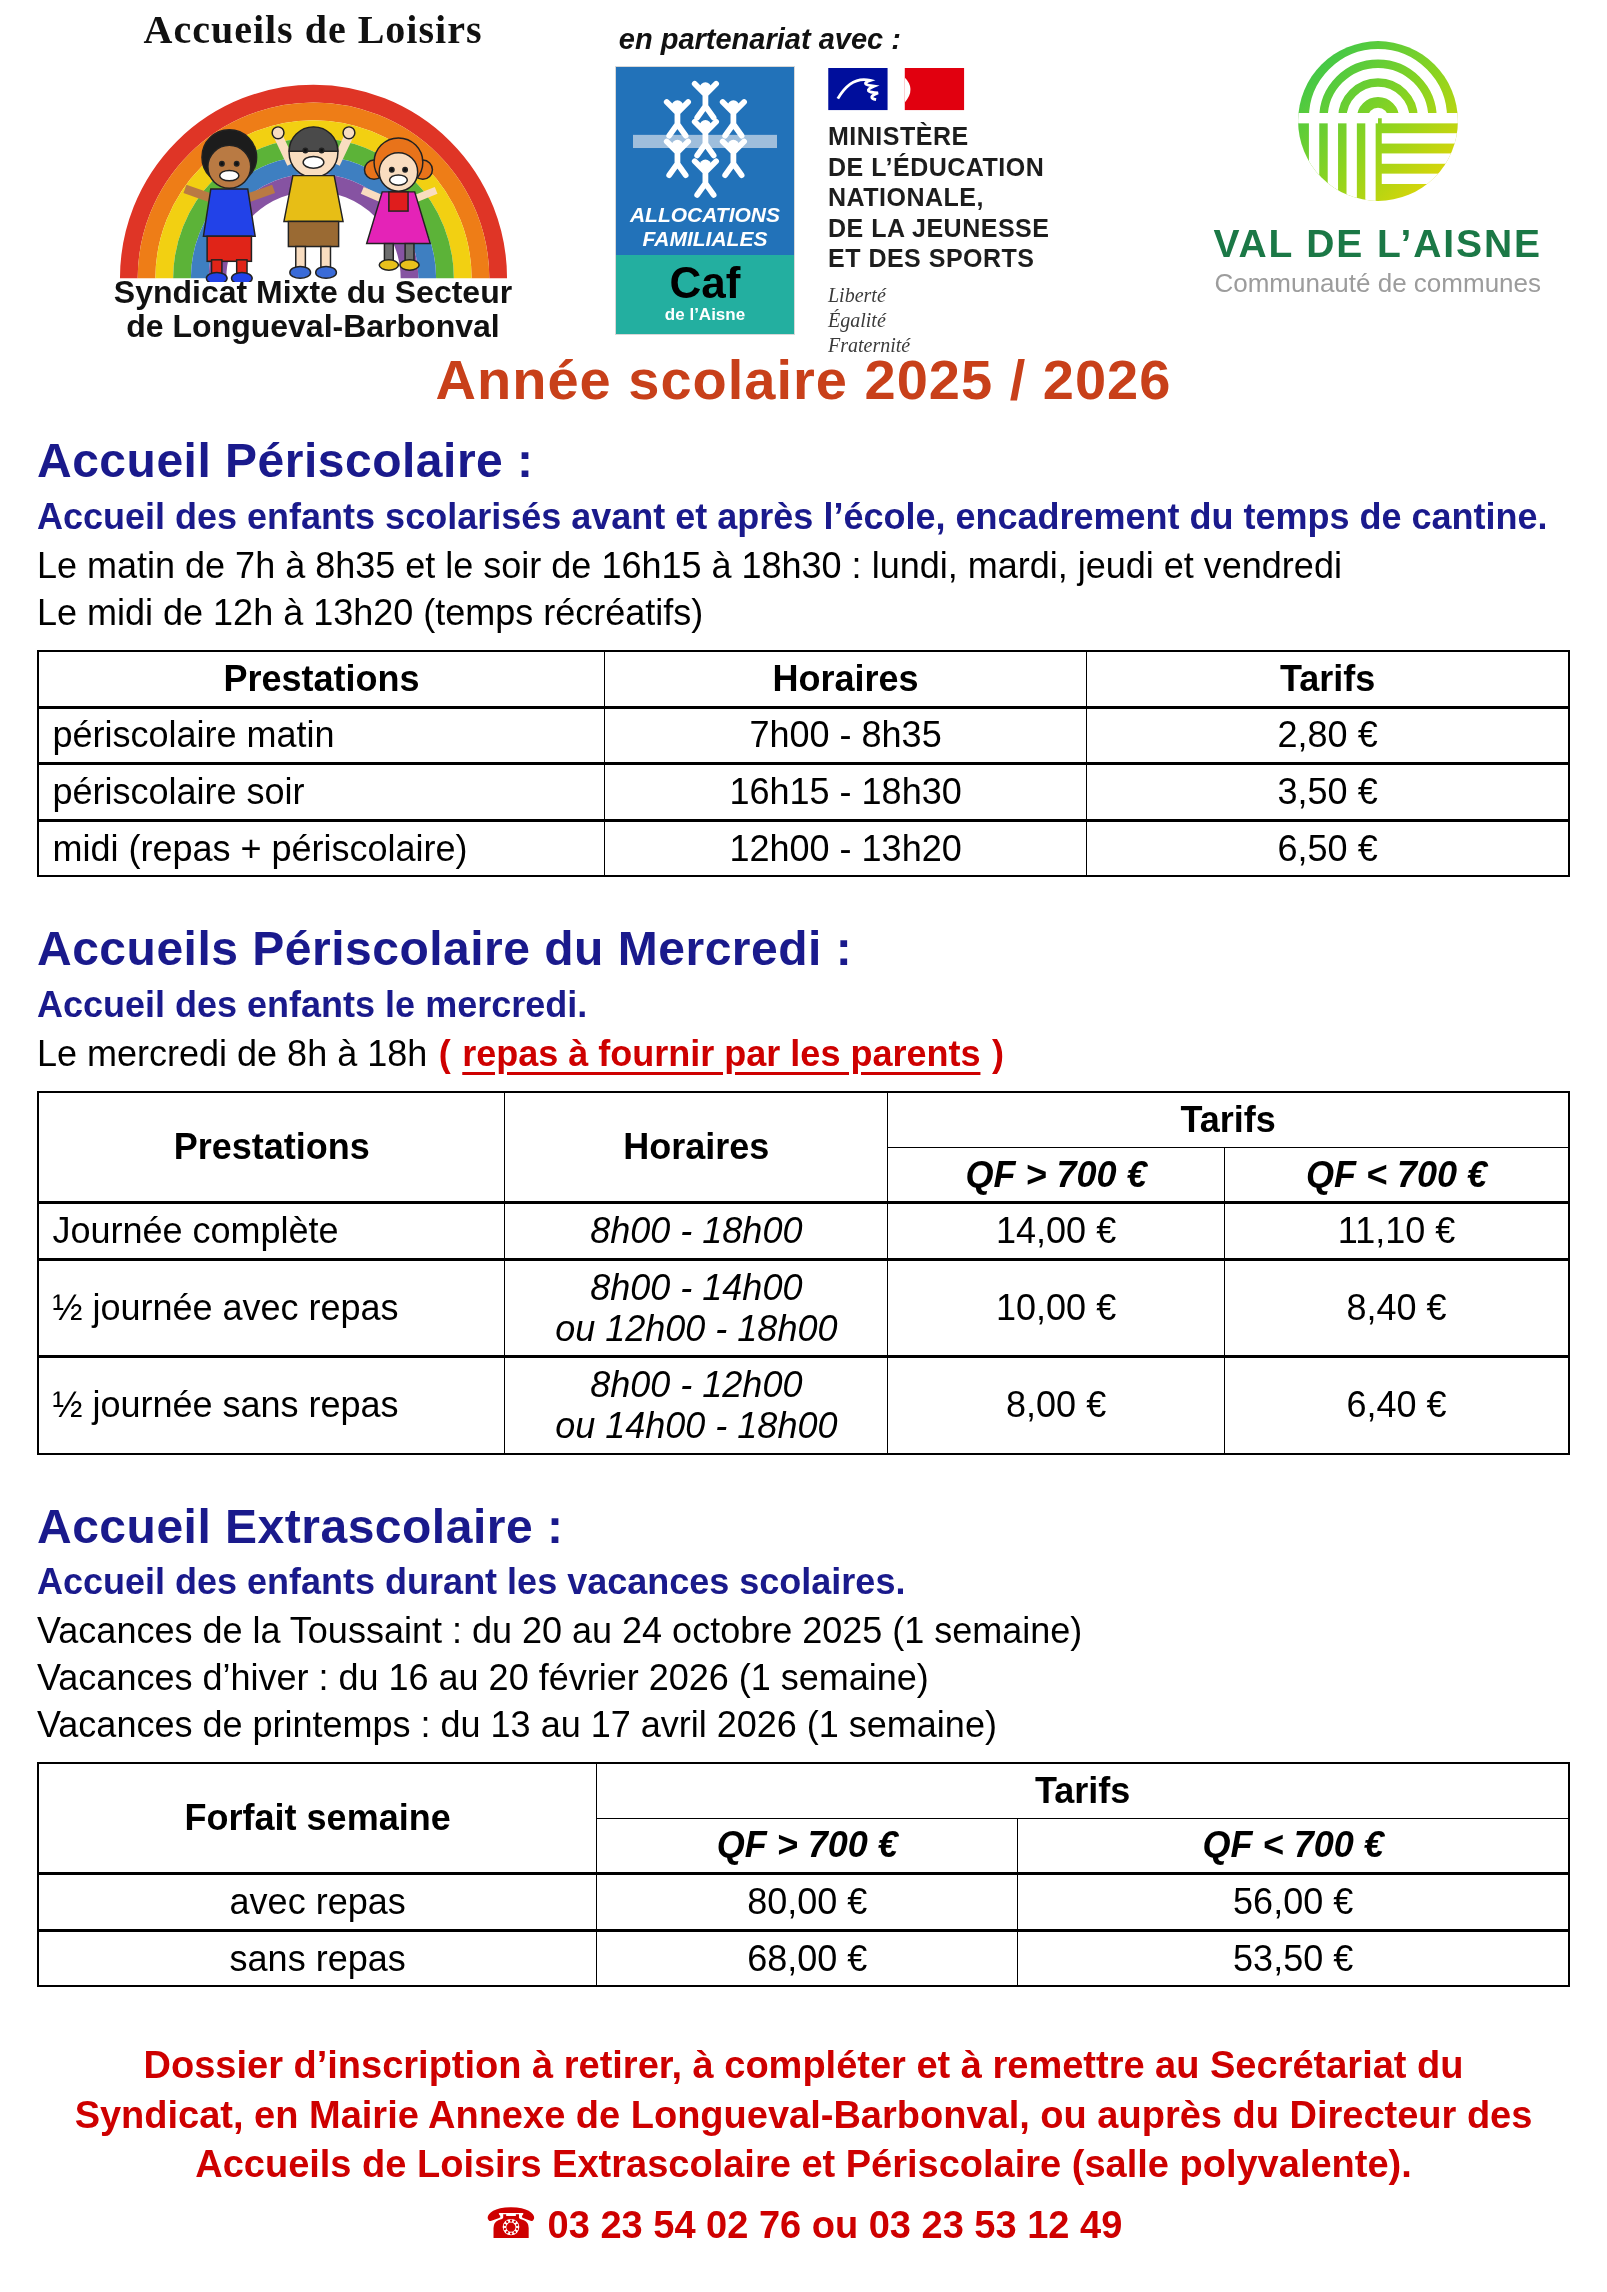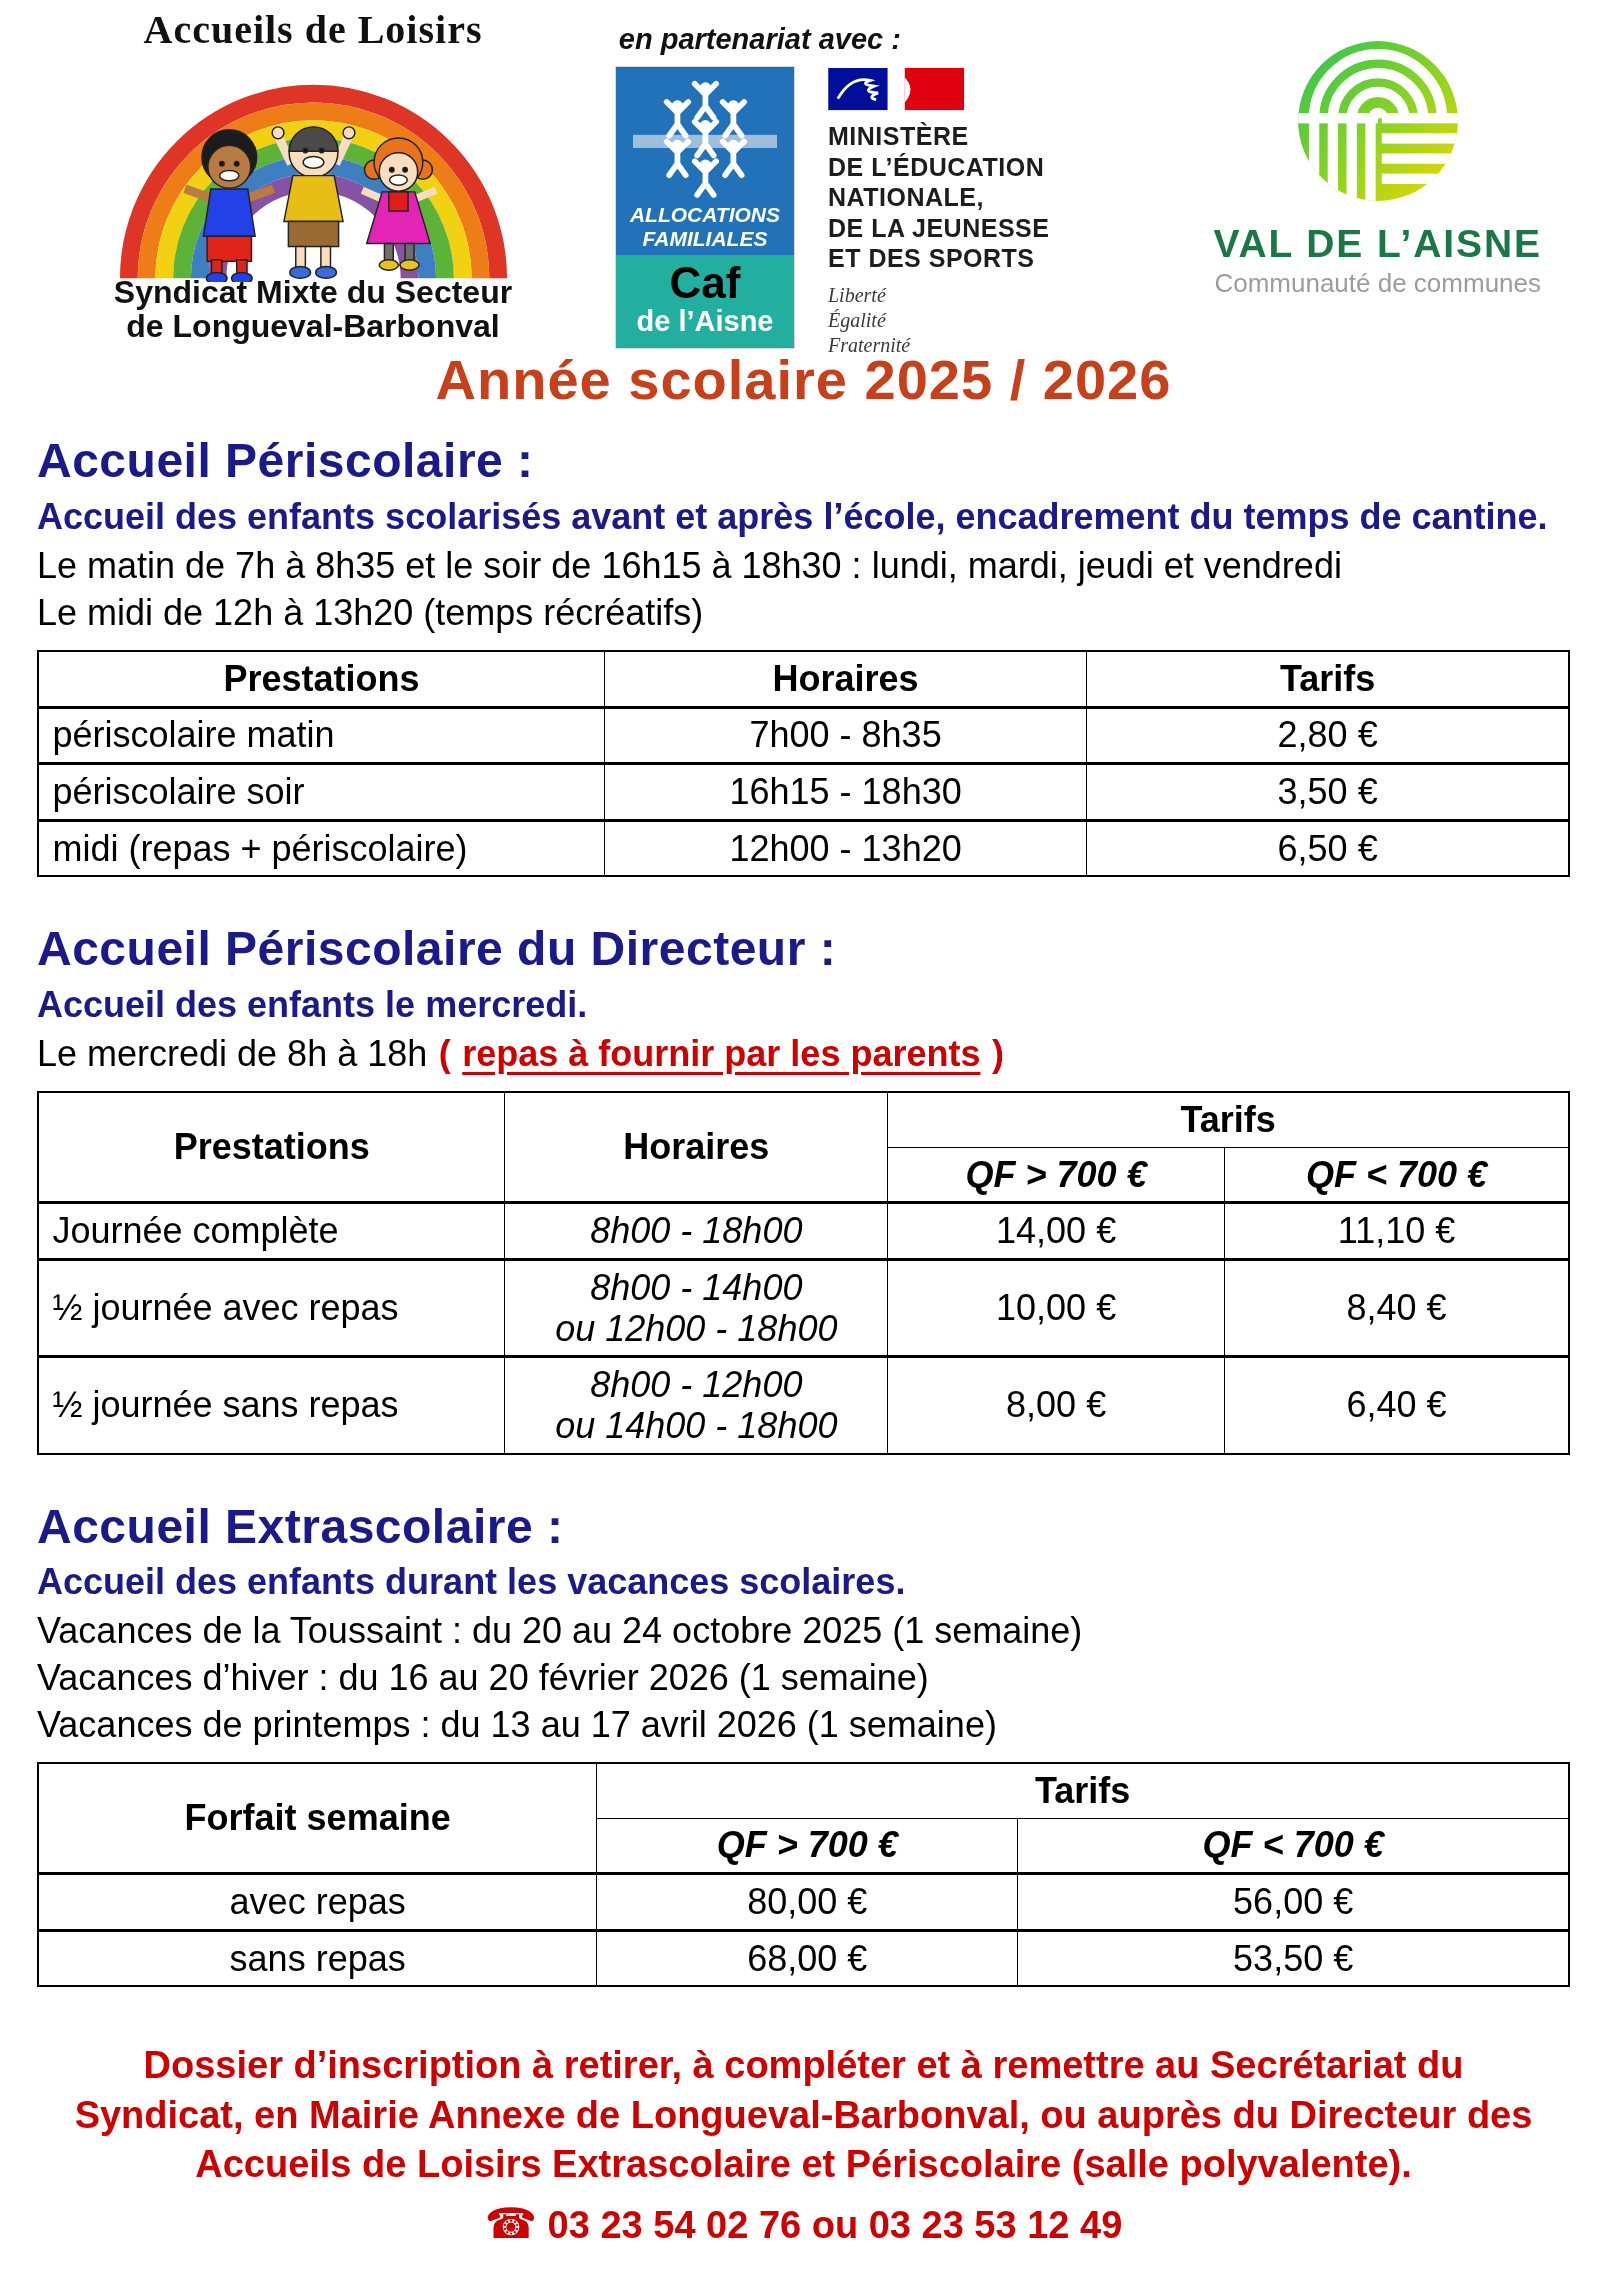--- a/index.html
+++ b/index.html
@@ -20,21 +20,21 @@
 
   .partner-group{margin-left:52px;flex:0 0 auto;}
   .partner-label{font-size:29px;font-weight:bold;font-style:italic;color:#111;margin:17.3px 0 9.6px 3.8px;}
   .partner-logos{display:flex;gap:33px;align-items:flex-start;}
   .caf-logo{width:180px;border:1px solid #d8d8d8;}
   .caf-blue{background:var(--caf-blue,#2272B9);padding:3.8px 0 5.8px;text-align:center;}
   .caf-figures{width:144px;height:133px;display:block;margin:0 auto;}
   .caf-line{color:#fff;font-weight:bold;font-style:italic;font-size:21px;line-height:1.1;}
   .caf-teal{background:var(--caf-teal,#23AFA0);text-align:center;padding:5.8px 0 9.6px;}
   .caf-name{color:#000000;font-weight:bold;font-size:44px;line-height:1;}
-  .caf-region{color:#fff;font-weight:bold;font-size:29px;line-height:1.15;}
+  .caf-region{color:#fff;font-weight:bold;font-size:17px;line-height:1.15;}
   .ministry-logo{width:240px;padding-top:1.9px;}
   .flag-svg{width:144px;height:44px;display:block;}
   .ministry-lines{margin-top:9.6px;font-size:25px;font-weight:bold;color:#1d1d1d;line-height:1.22;letter-spacing:0.5px;}
   .ministry-motto{margin-top:9.6px;font-family:"Liberation Serif","DejaVu Serif",serif;font-style:italic;font-size:20px;color:#3a3a3a;line-height:1.25;}
   .val-logo{margin-left:auto;margin-right:38px;text-align:center;padding-top:21px;}
   .val-circle{width:188px;height:188px;display:block;margin:0 auto;}
   .val-name{font-size:39px;font-weight:bold;color:var(--val-green,#1B7846);letter-spacing:1.9px;margin-top:7.7px;}
   .val-sub{font-size:26px;color:var(--gray-sub,#9C9C9C);margin-top:1.9px;}
 
   
@@ -264,21 +264,21 @@
           <td class="c">3,50 €</td>
         </tr>
         <tr>
           <td class="l">midi (repas + périscolaire)</td>
           <td class="c">12h00 - 13h20</td>
           <td class="c">6,50 €</td>
         </tr>
       </tbody>
     </table>
 
-    <div class="sec-heading mt-lg">Accueil Périscolaire du Directeur :</div>
+    <div class="sec-heading mt-lg">Accueils Périscolaire du Mercredi :</div>
     <div class="intro">Accueil des enfants le mercredi.</div>
     <div class="body-line">
       <span>Le mercredi de 8h à 18h</span><span class="red-note sp-left">(</span><span class="red-note red-underline sp-left">repas à fournir par les parents</span><span class="red-note sp-left">)</span>
     </div>
 
     <table>
       <colgroup>
           <col style="width:30.5%">
           <col style="width:25%">
           <col style="width:22%">

